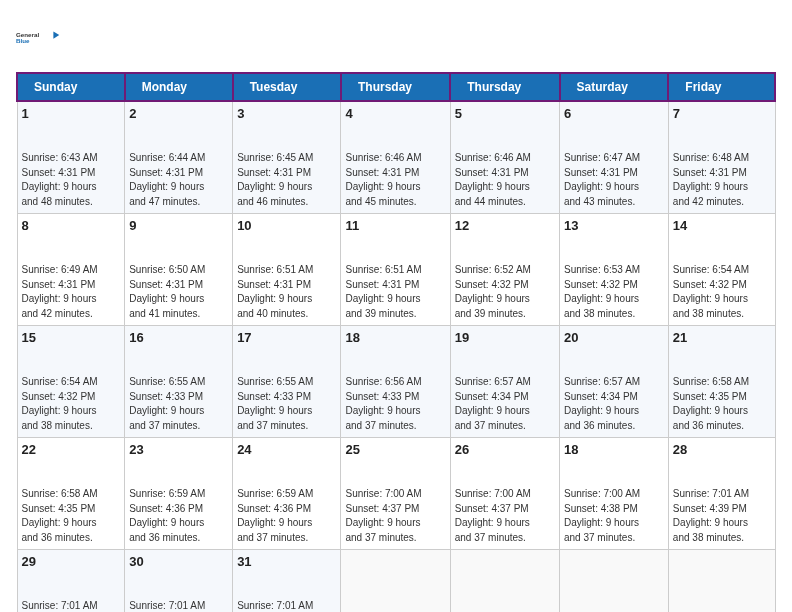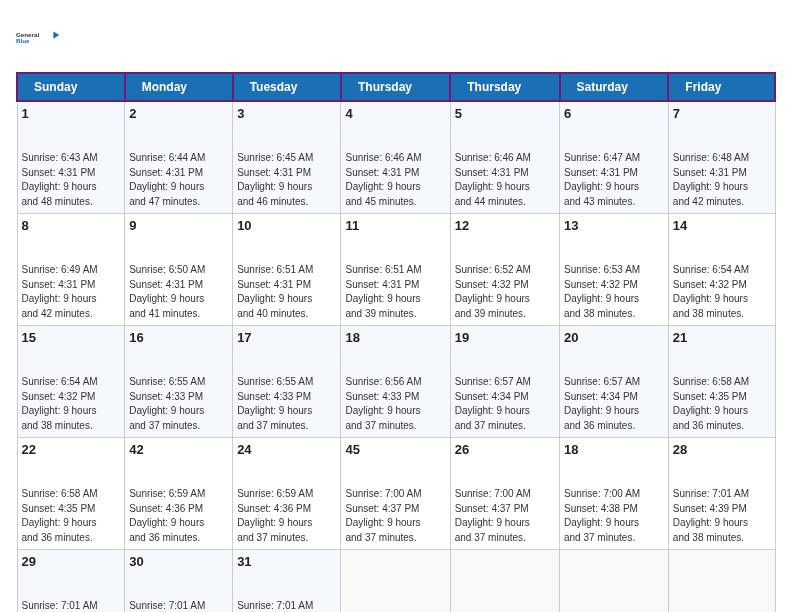--- a/index.html
+++ b/index.html
@@ -196,29 +196,29 @@
           <span class="day-num">21</span>
           <div class="day-info">Sunrise: 6:58 AM<br>Sunset: 4:35 PM<br>Daylight: 9 hours<br>and 36 minutes.</div>
         </td>
       </tr>
       <tr>
         <td>
           <span class="day-num">22</span>
           <div class="day-info">Sunrise: 6:58 AM<br>Sunset: 4:35 PM<br>Daylight: 9 hours<br>and 36 minutes.</div>
         </td>
         <td>
-          <span class="day-num">42</span>
+          <span class="day-num">23</span>
           <div class="day-info">Sunrise: 6:59 AM<br>Sunset: 4:36 PM<br>Daylight: 9 hours<br>and 36 minutes.</div>
         </td>
         <td>
           <span class="day-num">24</span>
           <div class="day-info">Sunrise: 6:59 AM<br>Sunset: 4:36 PM<br>Daylight: 9 hours<br>and 37 minutes.</div>
         </td>
         <td>
-          <span class="day-num">45</span>
+          <span class="day-num">25</span>
           <div class="day-info">Sunrise: 7:00 AM<br>Sunset: 4:37 PM<br>Daylight: 9 hours<br>and 37 minutes.</div>
         </td>
         <td>
           <span class="day-num">26</span>
           <div class="day-info">Sunrise: 7:00 AM<br>Sunset: 4:37 PM<br>Daylight: 9 hours<br>and 37 minutes.</div>
         </td>
         <td>
           <span class="day-num">18</span>
           <div class="day-info">Sunrise: 7:00 AM<br>Sunset: 4:38 PM<br>Daylight: 9 hours<br>and 37 minutes.</div>
         </td>

